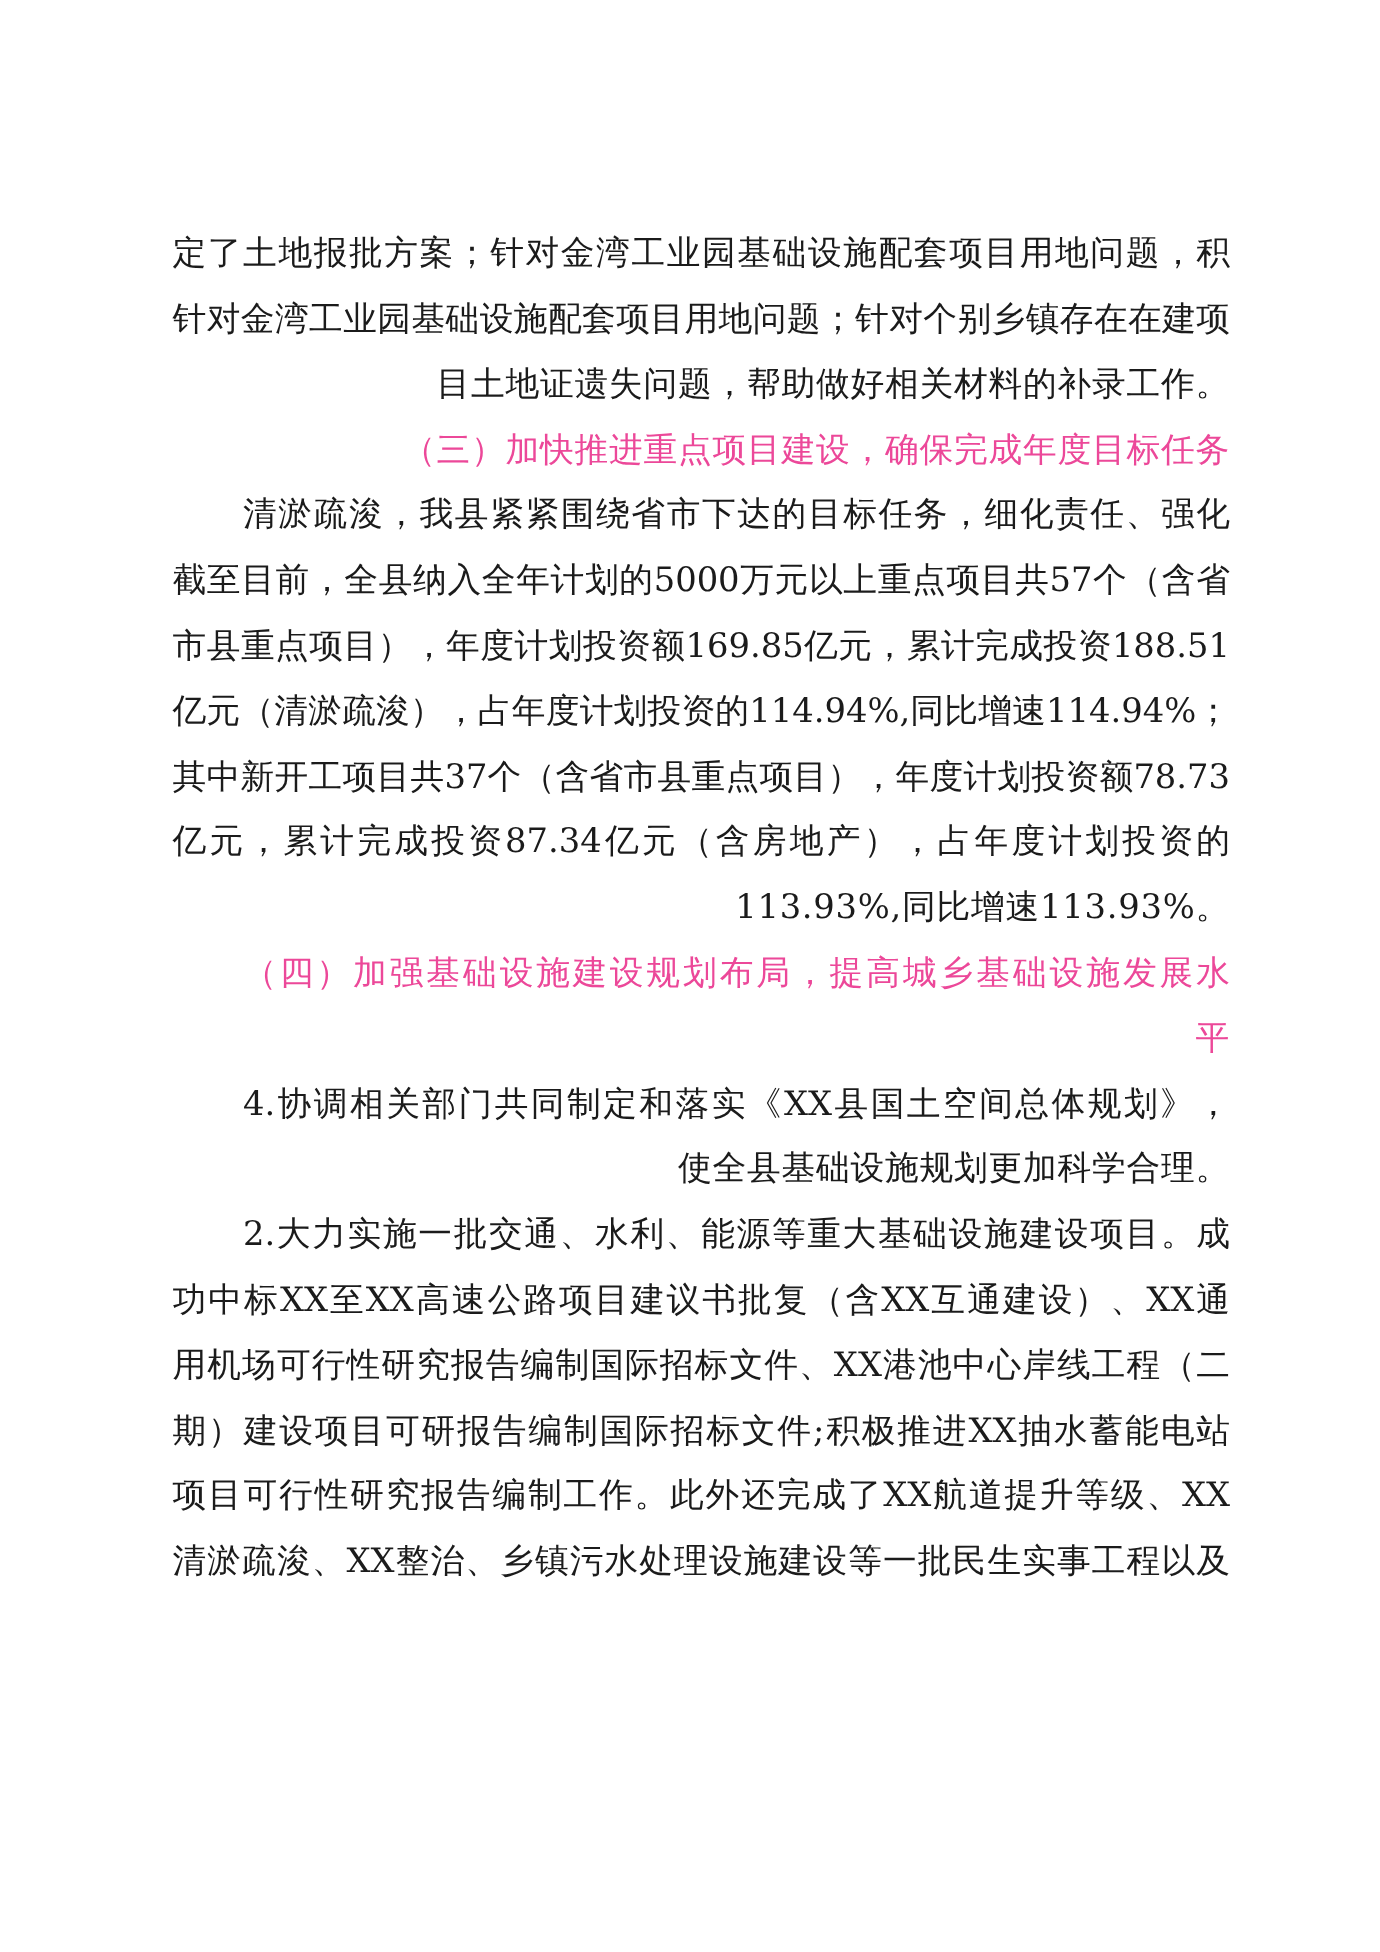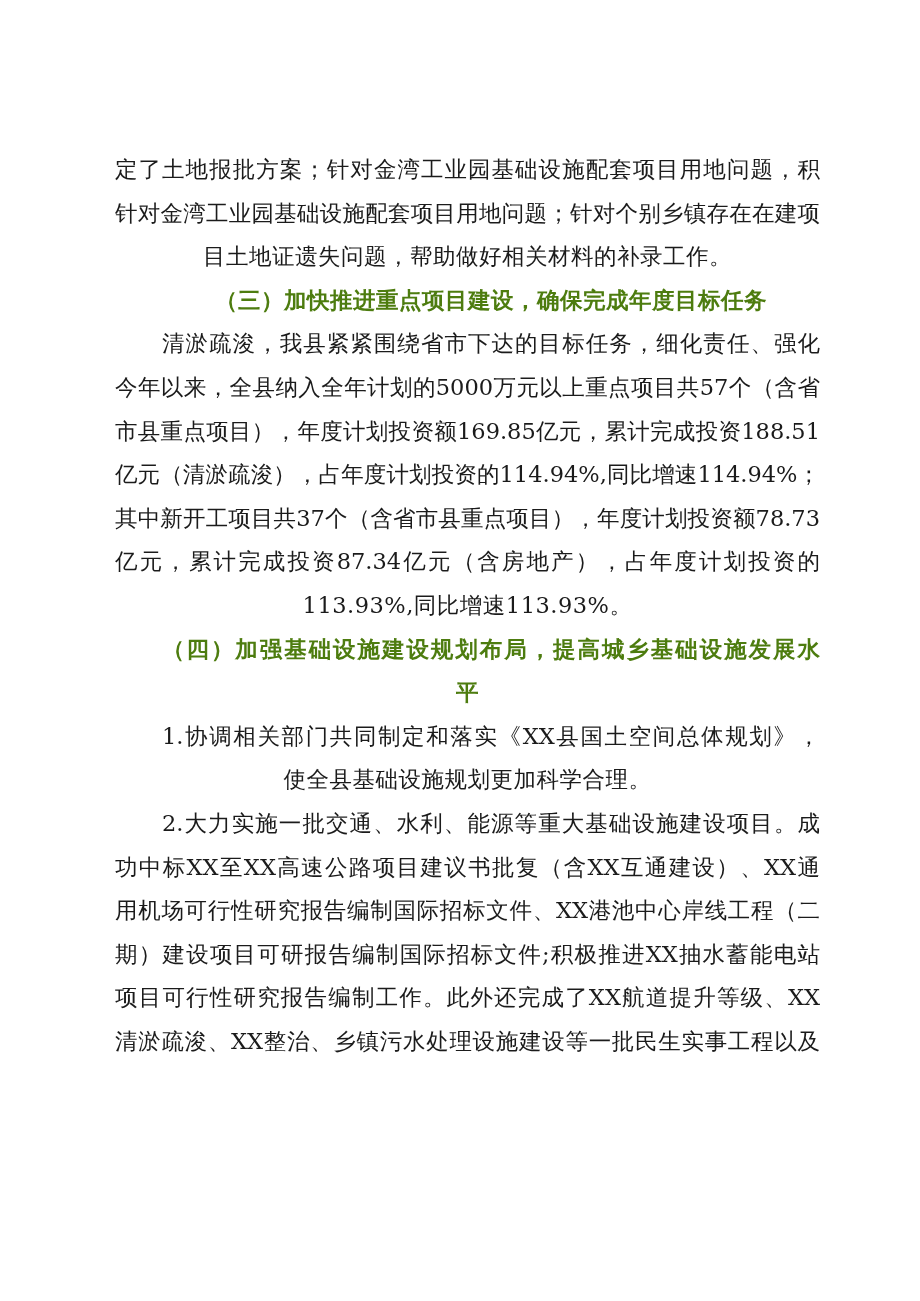--- a/index.html
+++ b/index.html
@@ -38,51 +38,51 @@
   }
   
   .line.j {
     white-space: normal;
     text-align: justify;
     text-align-last: justify;
     letter-spacing: 0;
   }
   
   .line.l {
-    text-align: center;
+    text-align: right;
   }
   
   .line.b {
-    font-weight: bold;
-    color: #4d7c0f;
+    font-weight: normal;
+    color: #ec4899;
   }
   
   .line.i {
     padding-left: 47px;
   }
 </style>
 </head>
 <body>
 
 <div class="doc-page">
   <div class="doc-body">
     <div class="line j">定了土地报批方案；针对金湾工业园基础设施配套项目用地问题，积</div>
     <div class="line j">针对金湾工业园基础设施配套项目用地问题；针对个别乡镇存在在建项</div>
     <div class="line l">目土地证遗失问题，帮助做好相关材料的补录工作。</div>
     <div class="line l b i">（三）加快推进重点项目建设，确保完成年度目标任务</div>
     <div class="line j i">清淤疏浚，我县紧紧围绕省市下达的目标任务，细化责任、强化</div>
-    <div class="line j">今年以来，全县纳入全年计划的5000万元以上重点项目共57个（含省</div>
+    <div class="line j">截至目前，全县纳入全年计划的5000万元以上重点项目共57个（含省</div>
     <div class="line j">市县重点项目），年度计划投资额169.85亿元，累计完成投资188.51</div>
     <div class="line j">亿元（清淤疏浚），占年度计划投资的114.94%,同比增速114.94%；</div>
     <div class="line j">其中新开工项目共37个（含省市县重点项目），年度计划投资额78.73</div>
     <div class="line j">亿元，累计完成投资87.34亿元（含房地产），占年度计划投资的</div>
     <div class="line l">113.93%,同比增速113.93%。</div>
     <div class="line j b i">（四）加强基础设施建设规划布局，提高城乡基础设施发展水</div>
     <div class="line l b">平</div>
-    <div class="line j i">1.协调相关部门共同制定和落实《XX县国土空间总体规划》，</div>
+    <div class="line j i">4.协调相关部门共同制定和落实《XX县国土空间总体规划》，</div>
     <div class="line l">使全县基础设施规划更加科学合理。</div>
     <div class="line j i">2.大力实施一批交通、水利、能源等重大基础设施建设项目。成</div>
     <div class="line j">功中标XX至XX高速公路项目建议书批复（含XX互通建设）、XX通</div>
     <div class="line j">用机场可行性研究报告编制国际招标文件、XX港池中心岸线工程（二</div>
     <div class="line j">期）建设项目可研报告编制国际招标文件;积极推进XX抽水蓄能电站</div>
     <div class="line j">项目可行性研究报告编制工作。此外还完成了XX航道提升等级、XX</div>
     <div class="line j">清淤疏浚、XX整治、乡镇污水处理设施建设等一批民生实事工程以及</div>
   </div>
 </div>
 

